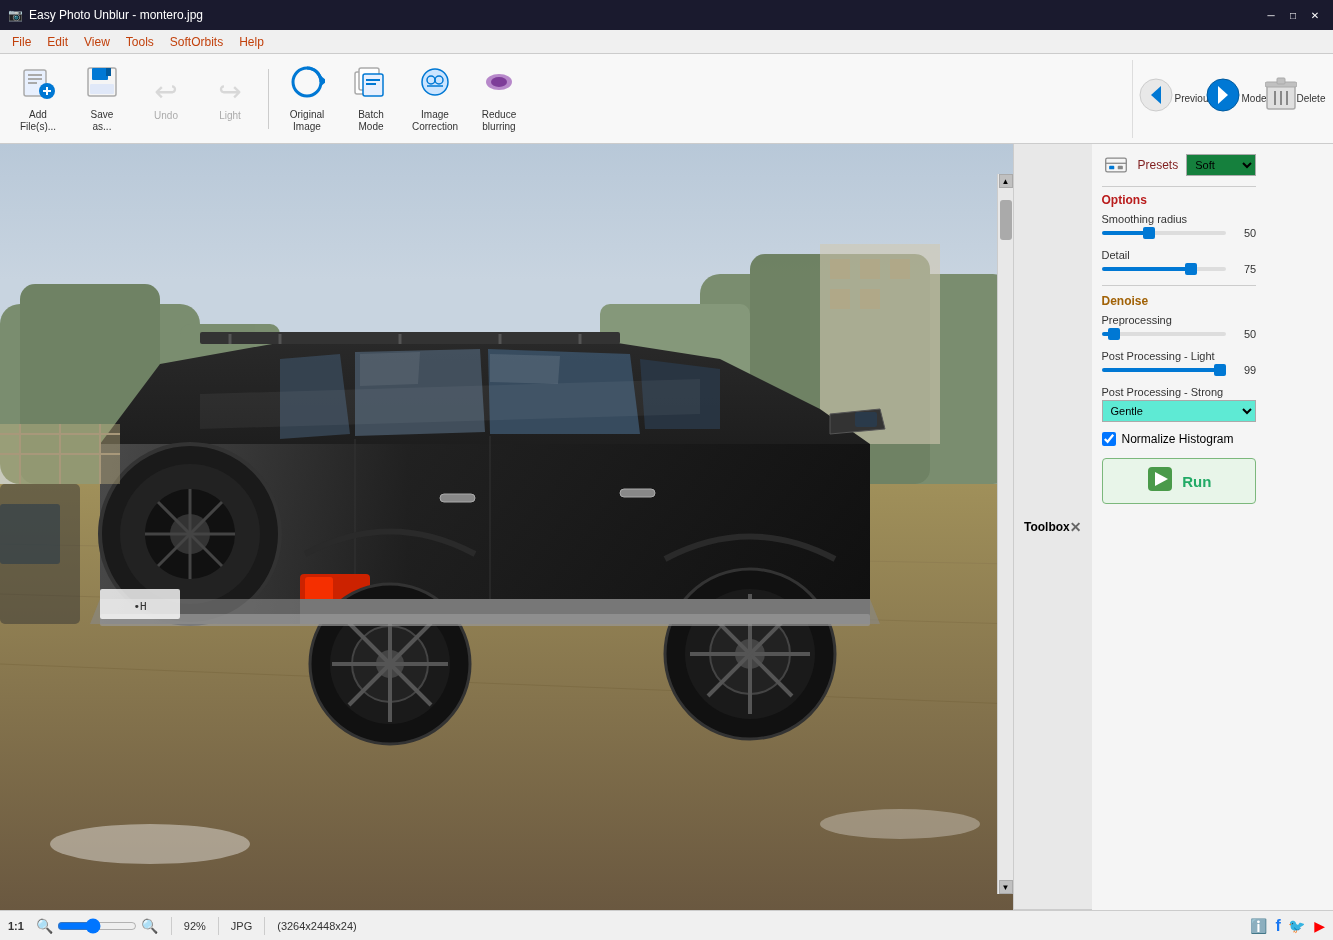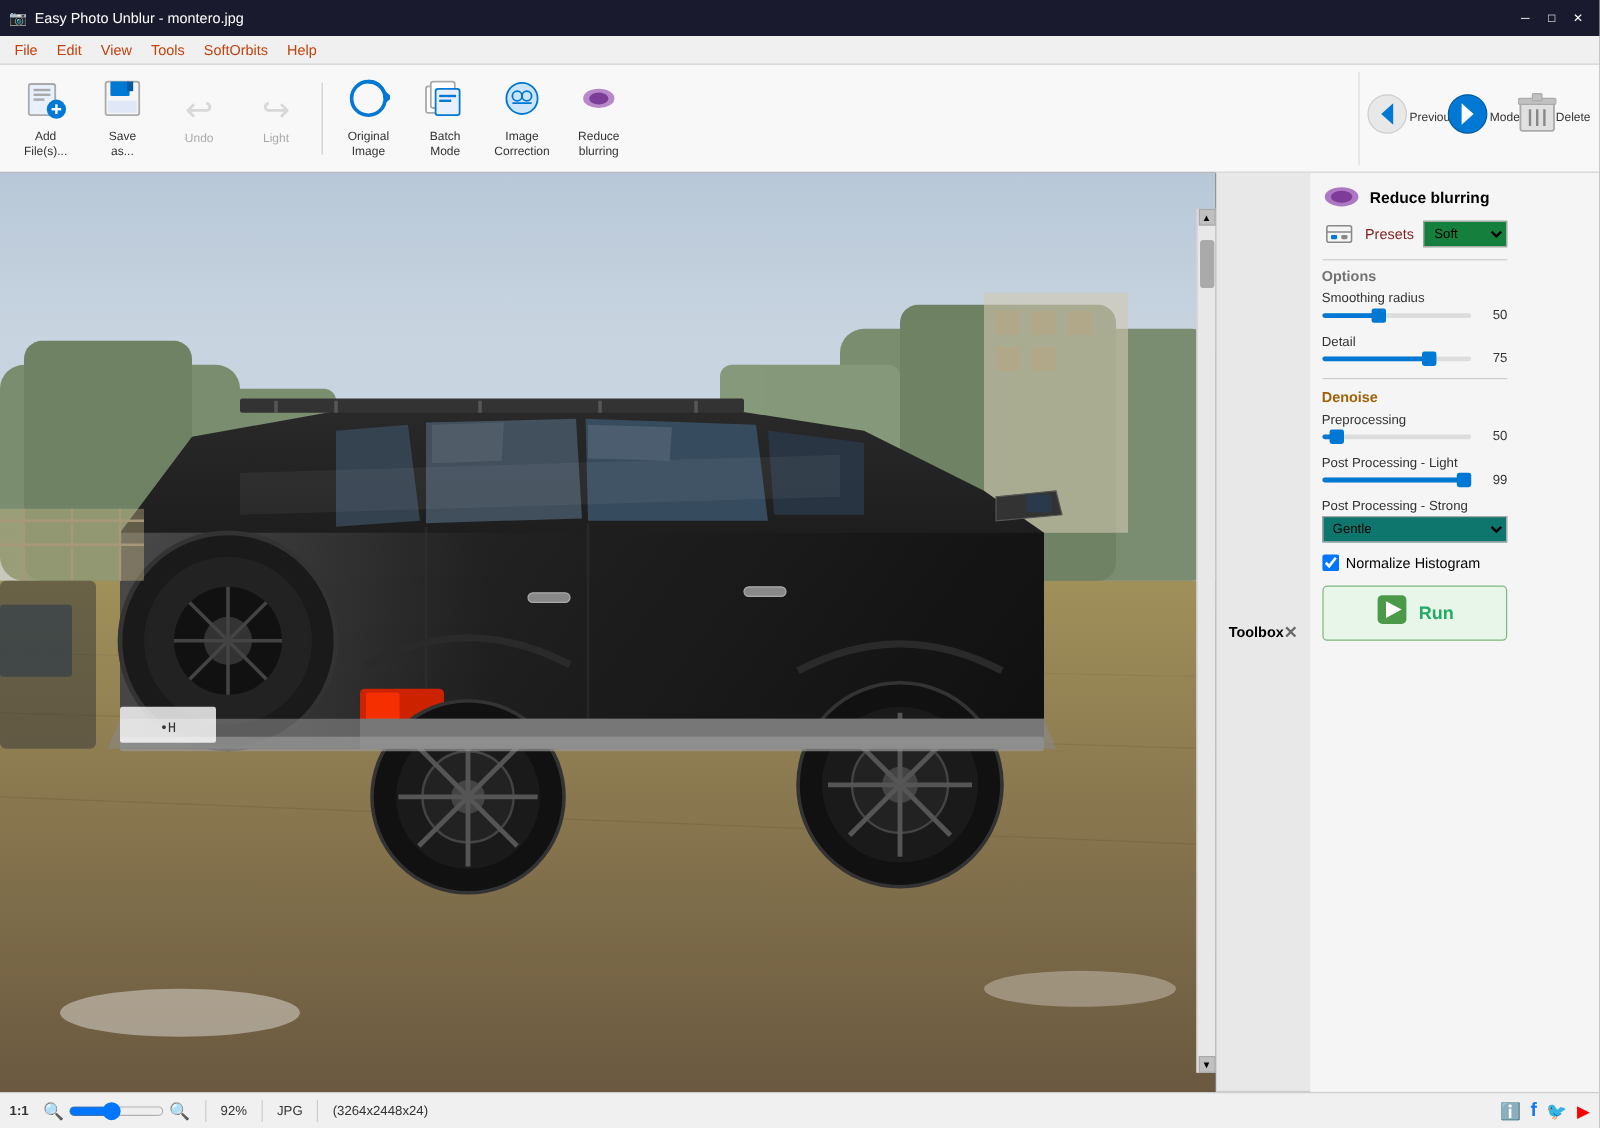--- a/index.html
+++ b/index.html
@@ -162,21 +162,21 @@
       border: 1px solid #aaa;
       background: #15803d;
       font-size: 11px;
       padding: 0 4px;
     }
 
     
     .options-label {
       font-size: 12px;
       font-weight: 600;
-      color: #737373;
+      color: #b91c1c;
       margin-bottom: 6px;
       border-top: 1px solid #ccc;
       padding-top: 6px;
     }
     .slider-row { margin-bottom: 10px; }
     .slider-name { font-size: 11px; color: #333; margin-bottom: 2px; }
     .slider-container {
       display: flex;
       align-items: center;
       gap: 6px;
@@ -214,21 +214,21 @@
     .section-name { font-size: 12px; font-weight: 600; color: #a16207; margin-bottom: 6px; }
 
     
     .dropdown-row {
       margin-bottom: 10px;
     }
     .dropdown-select {
       width: 100%;
       height: 22px;
       border: 1px solid #aaa;
-      background: #0f766e;
+      background: #5eead4;
       font-size: 11px;
       padding: 0 4px;
     }
 
     
     .checkbox-row {
       display: flex;
       align-items: center;
       gap: 6px;
       margin-bottom: 12px;
@@ -575,29 +575,20 @@
 
   <div id="toolbox">
 
     <div id="toolbox-header">
       <span>Toolbox</span>
       <span id="toolbox-close">✕</span>
     </div>
 
     <div id="toolbox-body">
 
-      <div class="tool-section-title">
-        <div style="width:32px;height:20px;">
-          <svg width="32" height="20" viewBox="0 0 32 20">
-            <ellipse cx="16" cy="10" rx="14" ry="8" fill="#9b59b6" opacity="0.8"></ellipse>
-            <ellipse cx="16" cy="10" rx="9" ry="5" fill="#7d3c98"></ellipse>
-          </svg>
-        </div>
-        <span class="tool-section-name">Reduce blurring</span>
-      </div>
 
       <div class="presets-row">
         <div class="presets-icon">
           <svg width="28" height="22" viewBox="0 0 28 22">
             <rect x="2" y="3" width="24" height="16" rx="2" fill="none" stroke="#888" stroke-width="1.5"></rect>
             <line x1="2" y1="9" x2="26" y2="9" stroke="#888" stroke-width="1.5"></line>
             <rect x="6" y="12" width="6" height="4" rx="1" fill="#0078d4"></rect>
             <rect x="16" y="12" width="6" height="4" rx="1" fill="#888"></rect>
           </svg>
         </div>

